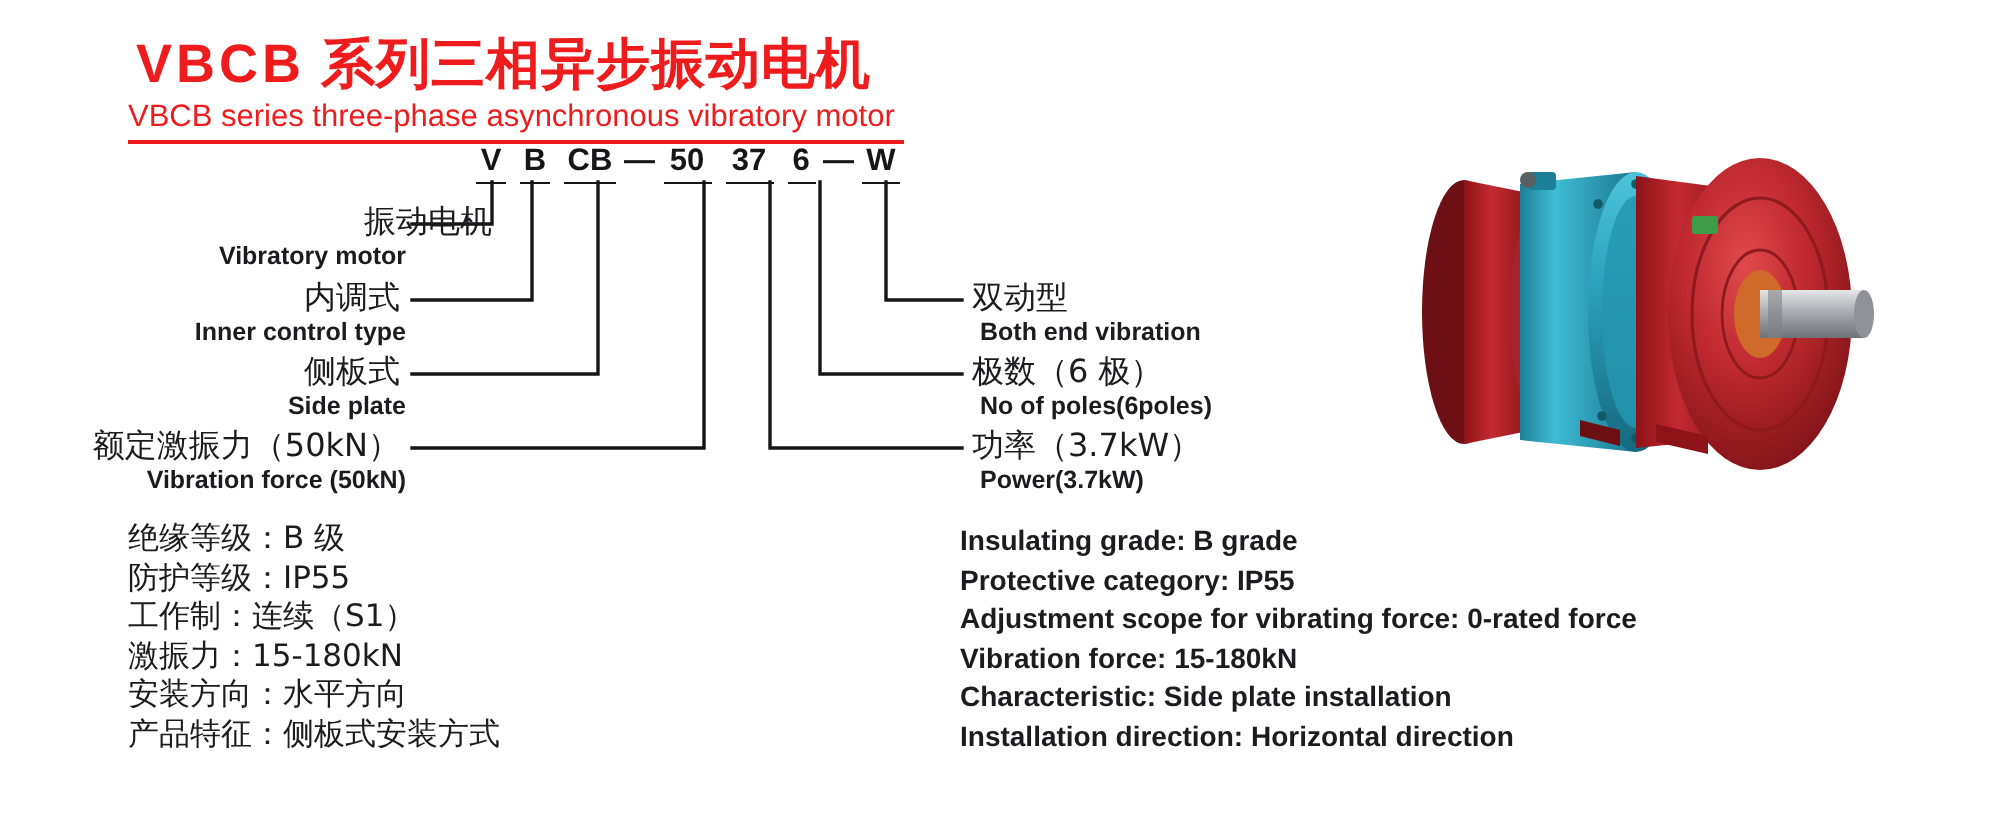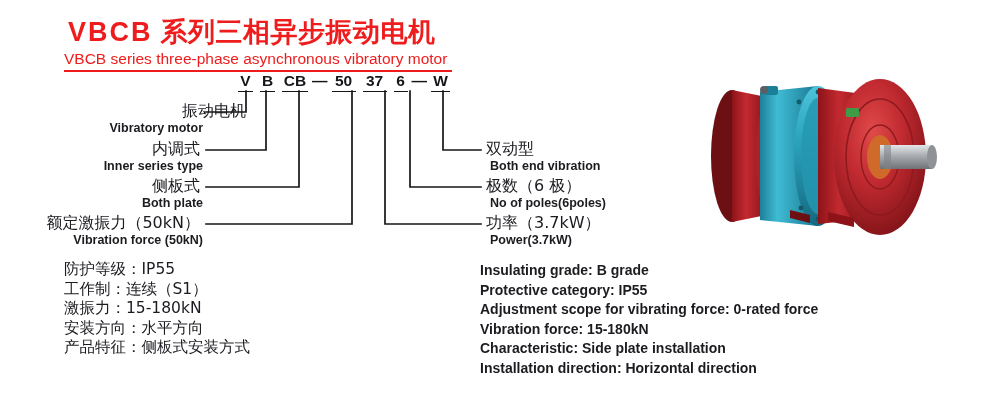--- a/index.html
+++ b/index.html
@@ -115,38 +115,39 @@
       <path d="M410,91 L410,187 L481,187"></path>
 
       <path d="M385,91 L385,224 L481,224"></path>
     </g>
   </svg>
 
   <div class="lbl lbl-cn left-side" style="left:200px;top:101px;margin-left:46px;">振动电机</div>
   <div class="lbl lbl-en left-side" style="left:203px;top:121px;">Vibratory motor</div>
 
   <div class="lbl lbl-cn left-side" style="left:200px;top:139px;">内调式</div>
-  <div class="lbl lbl-en left-side" style="left:203px;top:159px;">Inner series type</div>
+  <div class="lbl lbl-en left-side" style="left:203px;top:159px;">Inner control type</div>
 
   <div class="lbl lbl-cn left-side" style="left:200px;top:176px;">侧板式</div>
-  <div class="lbl lbl-en left-side" style="left:203px;top:196px;">Both plate</div>
+  <div class="lbl lbl-en left-side" style="left:203px;top:196px;">Side plate</div>
 
   <div class="lbl lbl-cn left-side" style="left:200px;top:213px;">额定激振力（50kN）</div>
   <div class="lbl lbl-en left-side" style="left:203px;top:233px;">Vibration force (50kN)</div>
 
   <div class="lbl lbl-cn right-side" style="left:486px;top:139px;">双动型</div>
   <div class="lbl lbl-en right-side" style="left:490px;top:159px;">Both end vibration</div>
 
   <div class="lbl lbl-cn right-side" style="left:486px;top:176px;">极数（6 极）</div>
   <div class="lbl lbl-en right-side" style="left:490px;top:196px;">No of poles(6poles)</div>
 
   <div class="lbl lbl-cn right-side" style="left:486px;top:213px;">功率（3.7kW）</div>
   <div class="lbl lbl-en right-side" style="left:490px;top:233px;">Power(3.7kW)</div>
 
   <div class="spec spec-cn" style="top:260px;">
+    <div class="spec-line">绝缘等级：B 级</div>
     <div class="spec-line">防护等级：IP55</div>
     <div class="spec-line">工作制：连续（S1）</div>
     <div class="spec-line">激振力：15-180kN</div>
     <div class="spec-line">安装方向：水平方向</div>
     <div class="spec-line">产品特征：侧板式安装方式</div>
   </div>
 
   <div class="spec spec-en" style="top:261px;">
     <div class="spec-line">Insulating grade:  B grade</div>
     <div class="spec-line">Protective category:  IP55</div>

